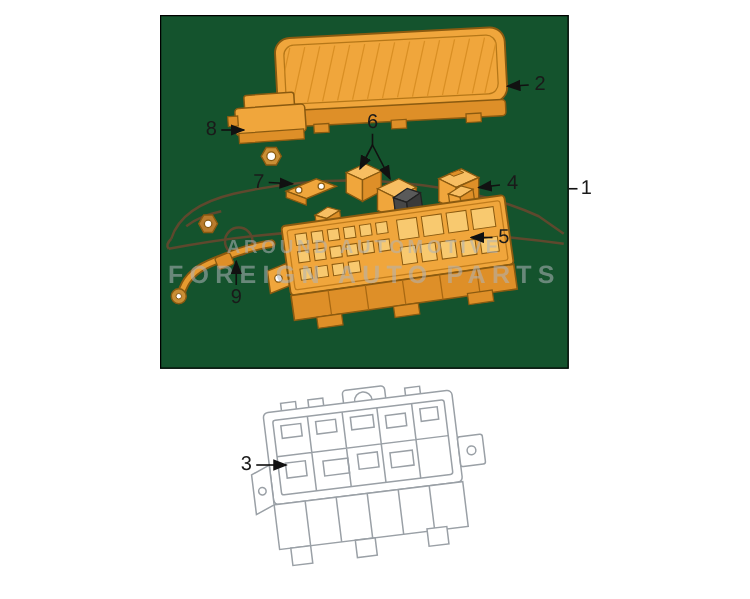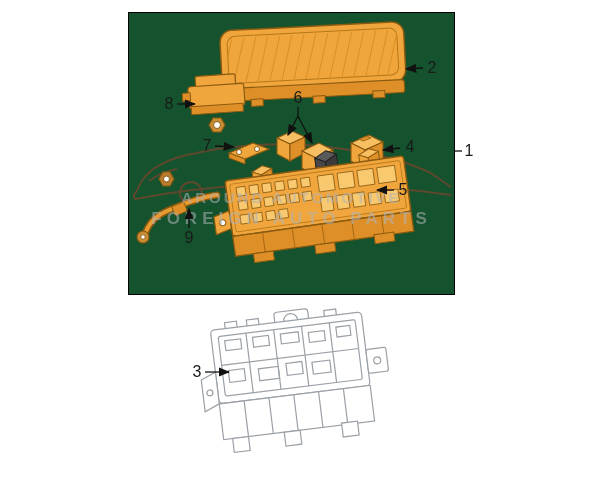--- a/index.html
+++ b/index.html
@@ -22,21 +22,21 @@
   .main-box{
     position:absolute;left:128px;top:12px;width:327px;height:283px;
     border:1.4px solid #000;background:#14532d;box-sizing:border-box;
   }
   .main-box svg{position:absolute;left:0;top:0;overflow:visible;}
   .wm-text{
     position:absolute;left:0;right:0;top:176px;text-align:center;
     color:var(--watermark-gray);opacity:.55;font-weight:bold;pointer-events:none;
   }
   .wm-line1{font-size:15px;letter-spacing:3px;}
-  .wm-line2{font-size:17px;letter-spacing:5px;margin-top:3px;}
+  .wm-line2{font-size:20px;letter-spacing:5px;margin-top:3px;}
   .lower-art{position:absolute;left:202px;top:298px;overflow:visible;}
   .leaders{position:absolute;left:0;top:0;z-index:5;pointer-events:none;}
   .callout{
     position:absolute;transform:translate(-50%,-50%);z-index:6;
     font-size:16px;color:#1a1a1a;font-family:"Liberation Sans", sans-serif;
   }
 </style>
 </head>
 <body>
 

